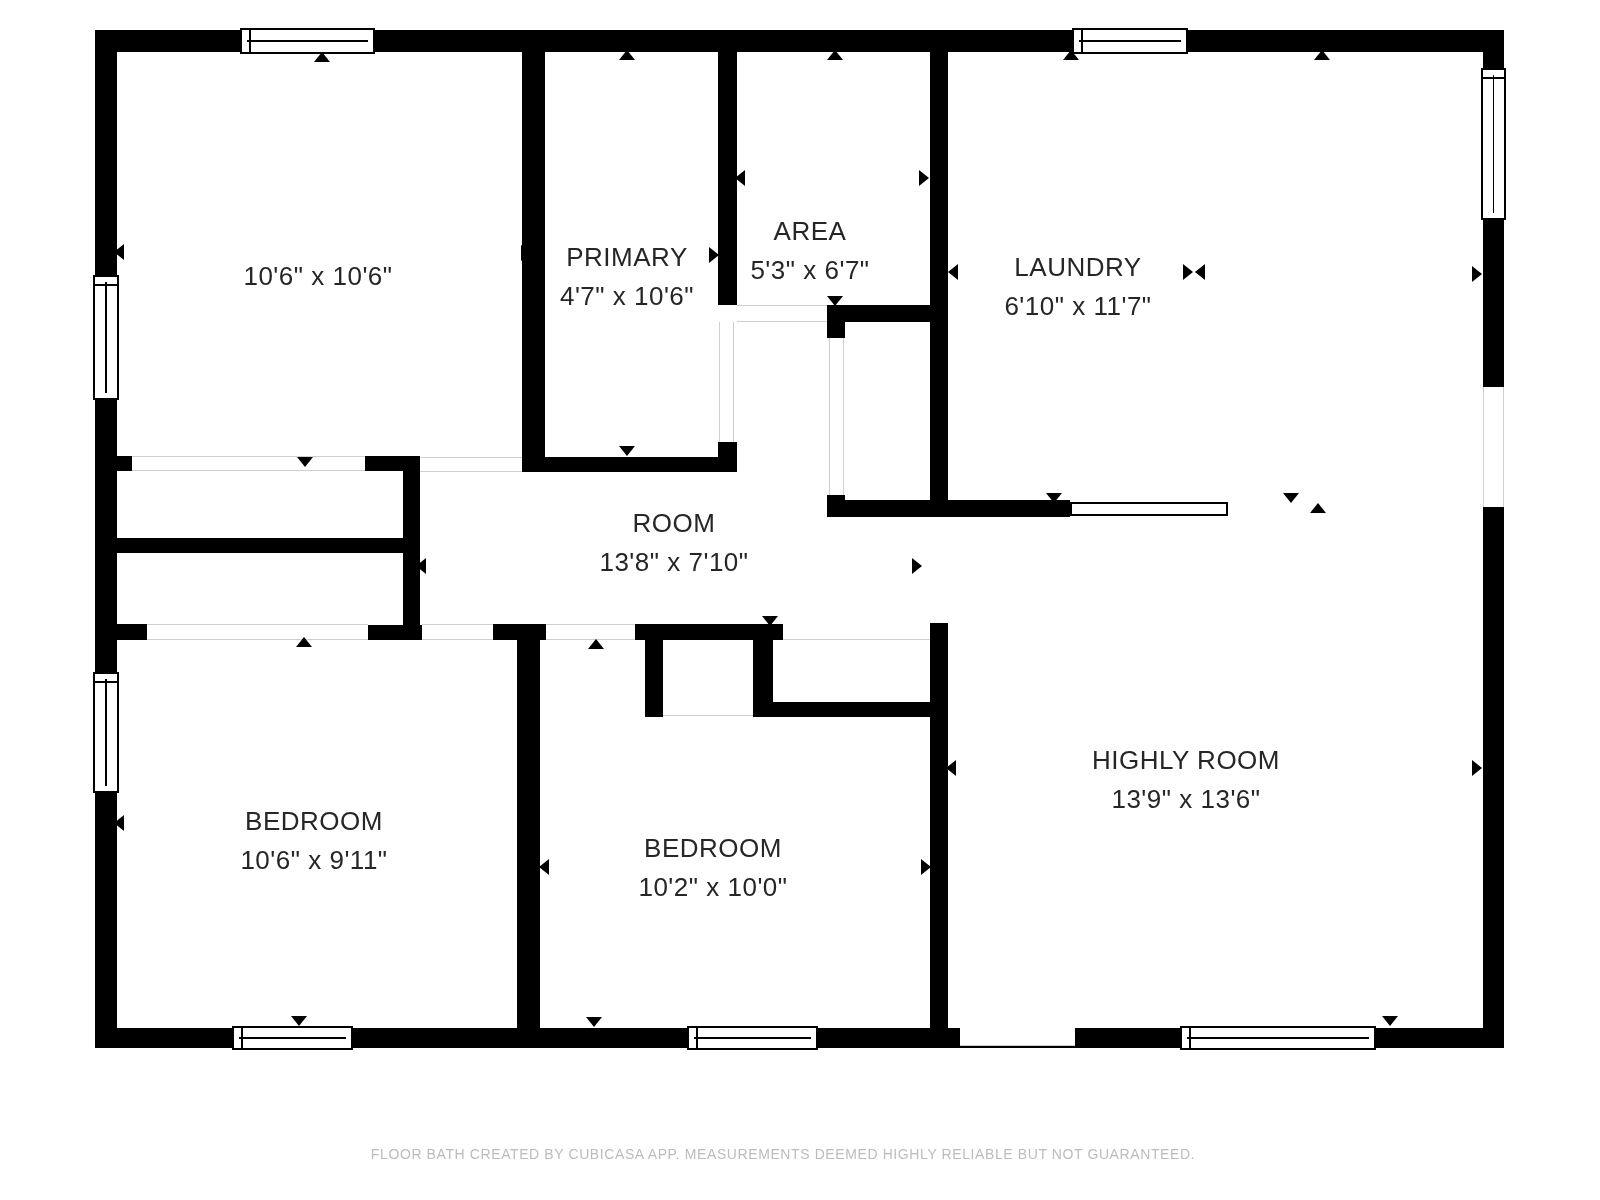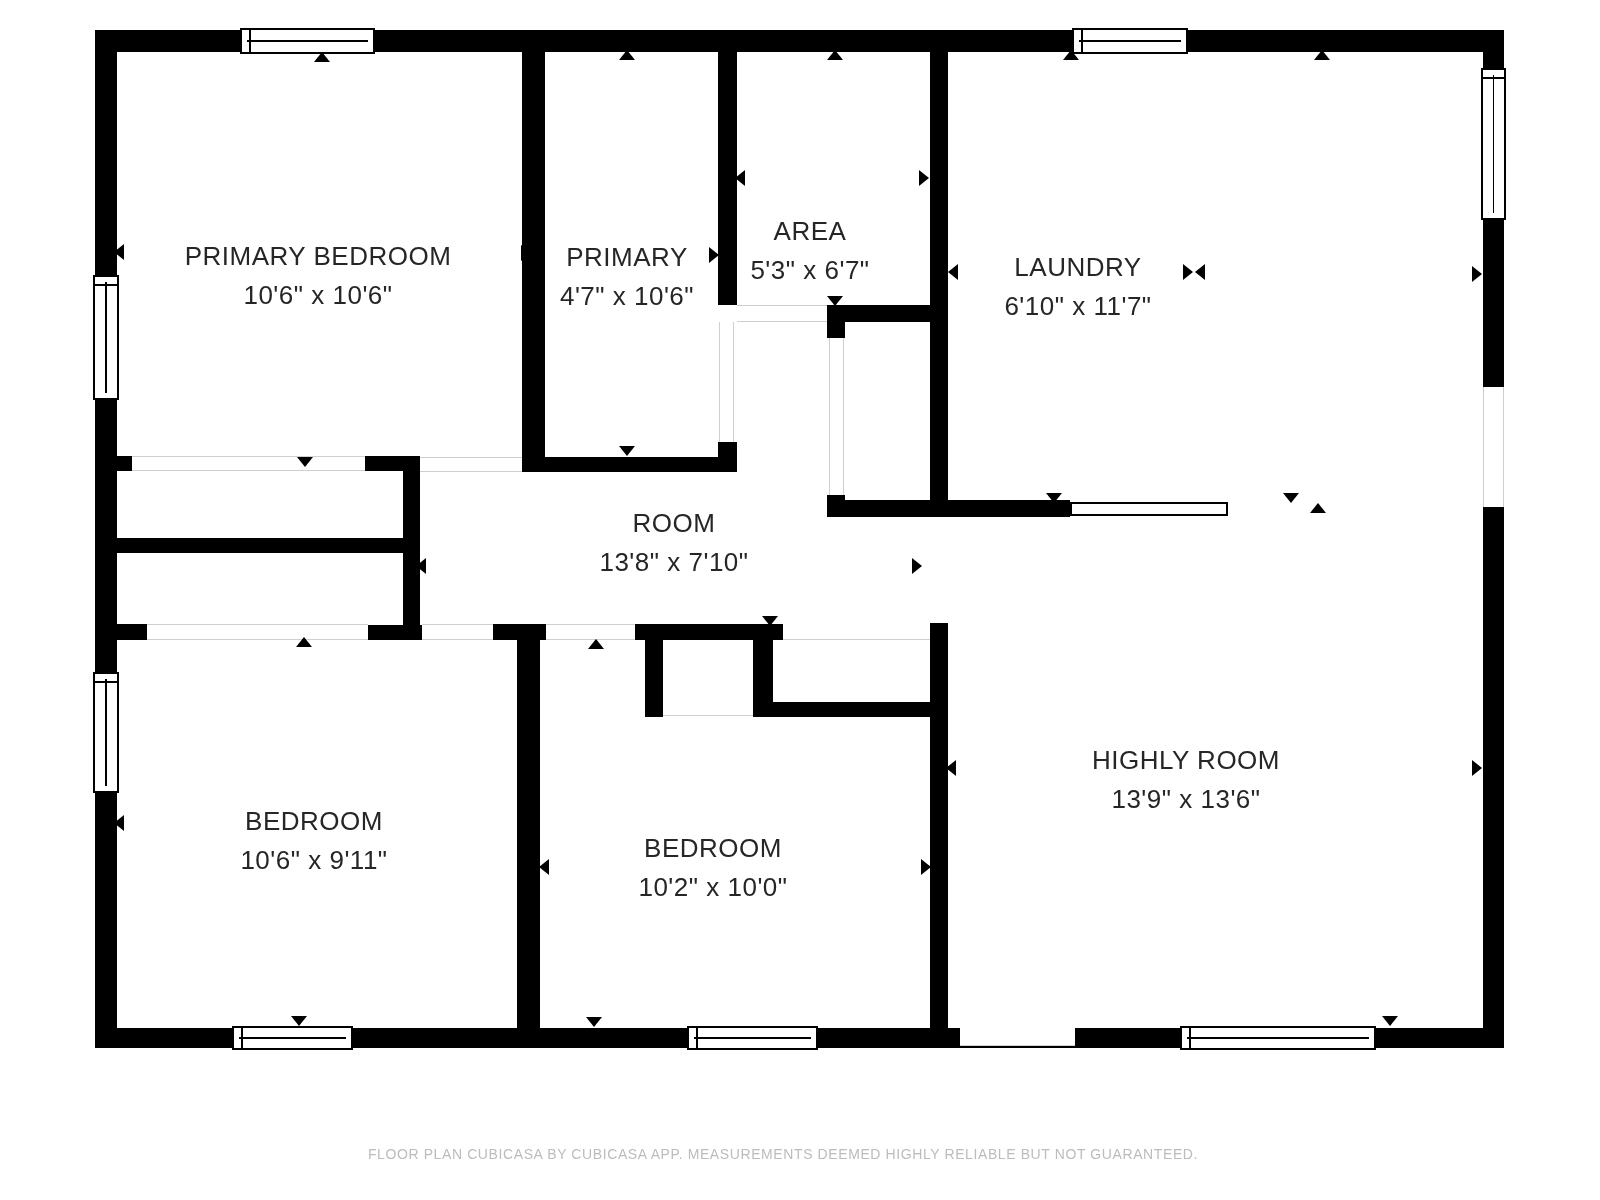--- a/index.html
+++ b/index.html
@@ -32,21 +32,21 @@
   .room-label span{display:block;}
   #footer{
     position:absolute;z-index:5;transform:translateX(-50%);
     color:#bcbcbc;font-size:14px;letter-spacing:0.6px;white-space:nowrap;font-weight:400;
   }
 </style>
 </head>
 <body>
 
 <div id="canvas">
-  <div id="footer" style="left: 783px; top: 1146px;">FLOOR PLAN CUBICASA BY CUBICASA APP. MEASUREMENTS DEEMED HIGHLY RELIABLE BUT NOT GUARANTEED.</div>
+  <div id="footer" style="left: 783px; top: 1146px;">FLOOR BATH CREATED BY CUBICASA APP. MEASUREMENTS DEEMED HIGHLY RELIABLE BUT NOT GUARANTEED.</div>
 <div class="wall" style="left: 95px; top: 30px; width: 1409px; height: 22px;"></div>
     <div class="wall" style="left: 95px; top: 1028px; width: 1409px; height: 20px;"></div>
     <div class="wall" style="left: 95px; top: 30px; width: 22px; height: 1018px;"></div>
     <div class="wall" style="left: 1483px; top: 30px; width: 21px; height: 1018px;"></div>
     <div class="wall" style="left: 522px; top: 52px; width: 23px; height: 420px;"></div>
     <div class="wall" style="left: 718px; top: 52px; width: 19px; height: 253px;"></div>
     <div class="wall" style="left: 718px; top: 442px; width: 19px; height: 30px;"></div>
     <div class="wall" style="left: 545px; top: 457px; width: 192px; height: 15px;"></div>
     <div class="wall" style="left: 117px; top: 456px; width: 15px; height: 15px;"></div>
     <div class="wall" style="left: 365px; top: 456px; width: 55px; height: 15px;"></div>
@@ -116,21 +116,20 @@
     <div class="arrow down" style="left: 762px; top: 616px;"></div>
     <div class="arrow up" style="left: 588px; top: 639px;"></div>
     <div class="arrow up" style="left: 296px; top: 637px;"></div>
     <div class="arrow left" style="left: 114px; top: 815px;"></div>
     <div class="arrow right" style="left: 519px; top: 823px;"></div>
     <div class="arrow left" style="left: 539px; top: 859px;"></div>
     <div class="arrow right" style="left: 921px; top: 859px;"></div>
     <div class="arrow down" style="left: 291px; top: 1016px;"></div>
     <div class="arrow down" style="left: 586px; top: 1017px;"></div>
     <div class="room-label" style="left: 318px; top: 276px;">
-      <span>PRIMARY BEDROOM</span>
       <span>10'6" x 10'6"</span>
     </div>
     <div class="room-label" style="left: 627px; top: 277px;">
       <span>PRIMARY</span>
       <span>4'7" x 10'6"</span>
     </div>
     <div class="room-label" style="left: 810px; top: 251px;">
       <span>AREA</span>
       <span>5'3" x 6'7"</span>
     </div>

